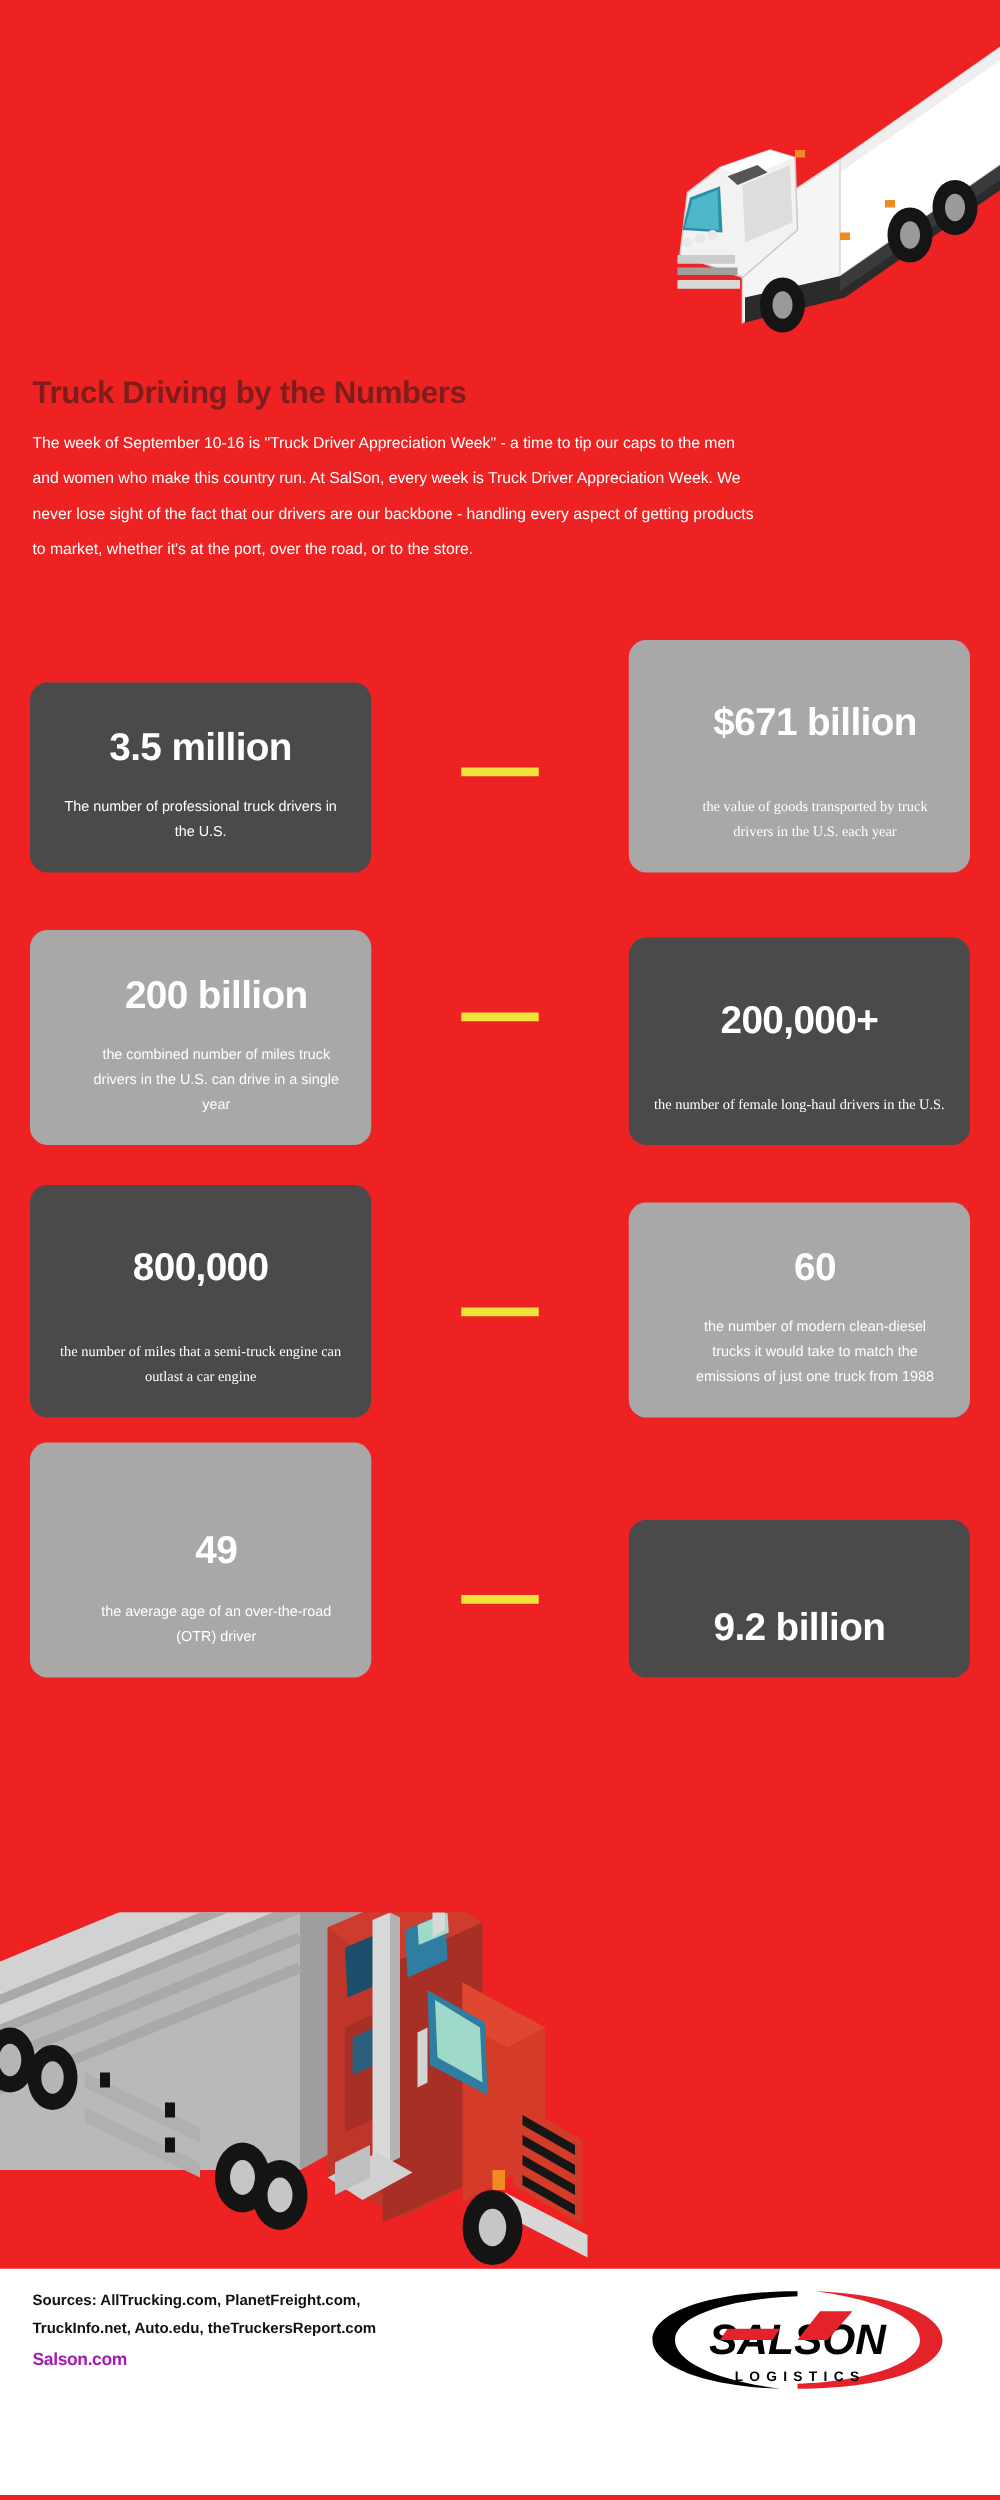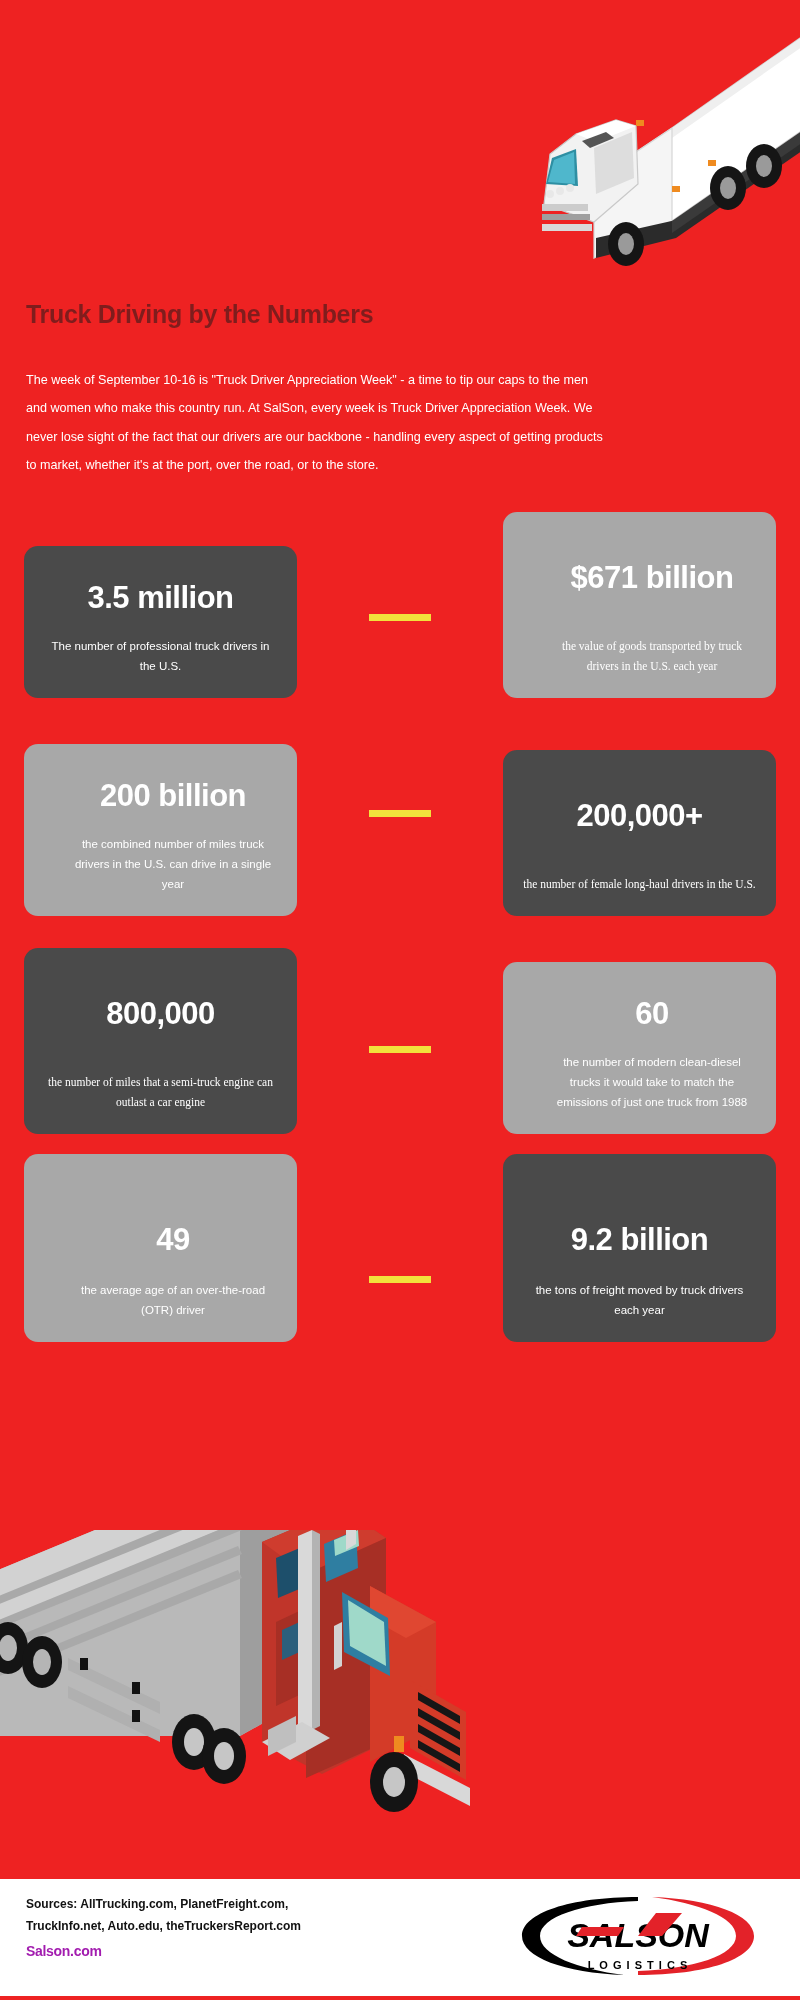--- a/index.html
+++ b/index.html
@@ -38,21 +38,21 @@
     z-index:3;
   }
 
   .section-title {
     position:absolute; left:26px; top:300px;
     font-size:25px; font-weight:bold; color:#7f1d1d;
     letter-spacing:-0.3px;
     z-index:5;
   }
   .intro {
-    position:absolute; left:26px; top:366px;
+    position:absolute; left:26px; top:340px;
     width:580px;
     font-size:12.6px; line-height:2.25;
     color:#ffffff;
     z-index:5;
   }
 
   
   .grid {
     position:absolute; left:0; top:518px;
     width:800px;
@@ -111,21 +111,21 @@
 
   
   .truck-bottom {
     position:absolute; left:-10px; top:1530px;
     width:520px; height:370px;
     z-index:2;
   }
 
   
   .footer {
-    position:absolute; left:0; top:1879px;
+    position:absolute; left:0; top:1815px;
     width:800px; height:115px;
     background:#ffffff;
     z-index:8;
   }
   .footer .sources {
     position:absolute; left:26px; top:14px;
     width:420px;
     font-size:12px; line-height:1.85;
     color:#111111;
     font-weight:bold;
@@ -234,21 +234,20 @@
     </div>
 
     <div class="row" style="height:182px">
       <div class="card light vlow">
         <div class="stat">49</div>
         <div class="desc">the average age of an over-the-road (OTR) driver</div>
       </div>
       <div class="connector" style="top:116px"></div>
       <div class="card dark vlow">
         <div class="stat">9.2 billion</div>
-        <div class="desc">the tons of freight moved by truck drivers each year</div>
       </div>
     </div>
 
   </div>
 
   <svg class="truck-bottom" viewBox="0 0 520 370" xmlns="http://www.w3.org/2000/svg">
 
     <polygon points="-40,60 250,-60 300,-30 300,178 250,206 -40,206" fill="#b9b9b9"></polygon>
     <polygon points="-40,60 250,-60 300,-30 10,92" fill="#d2d2d2"></polygon>
     <polygon points="250,-60 300,-30 300,178 250,206" fill="#9e9e9e"></polygon>

